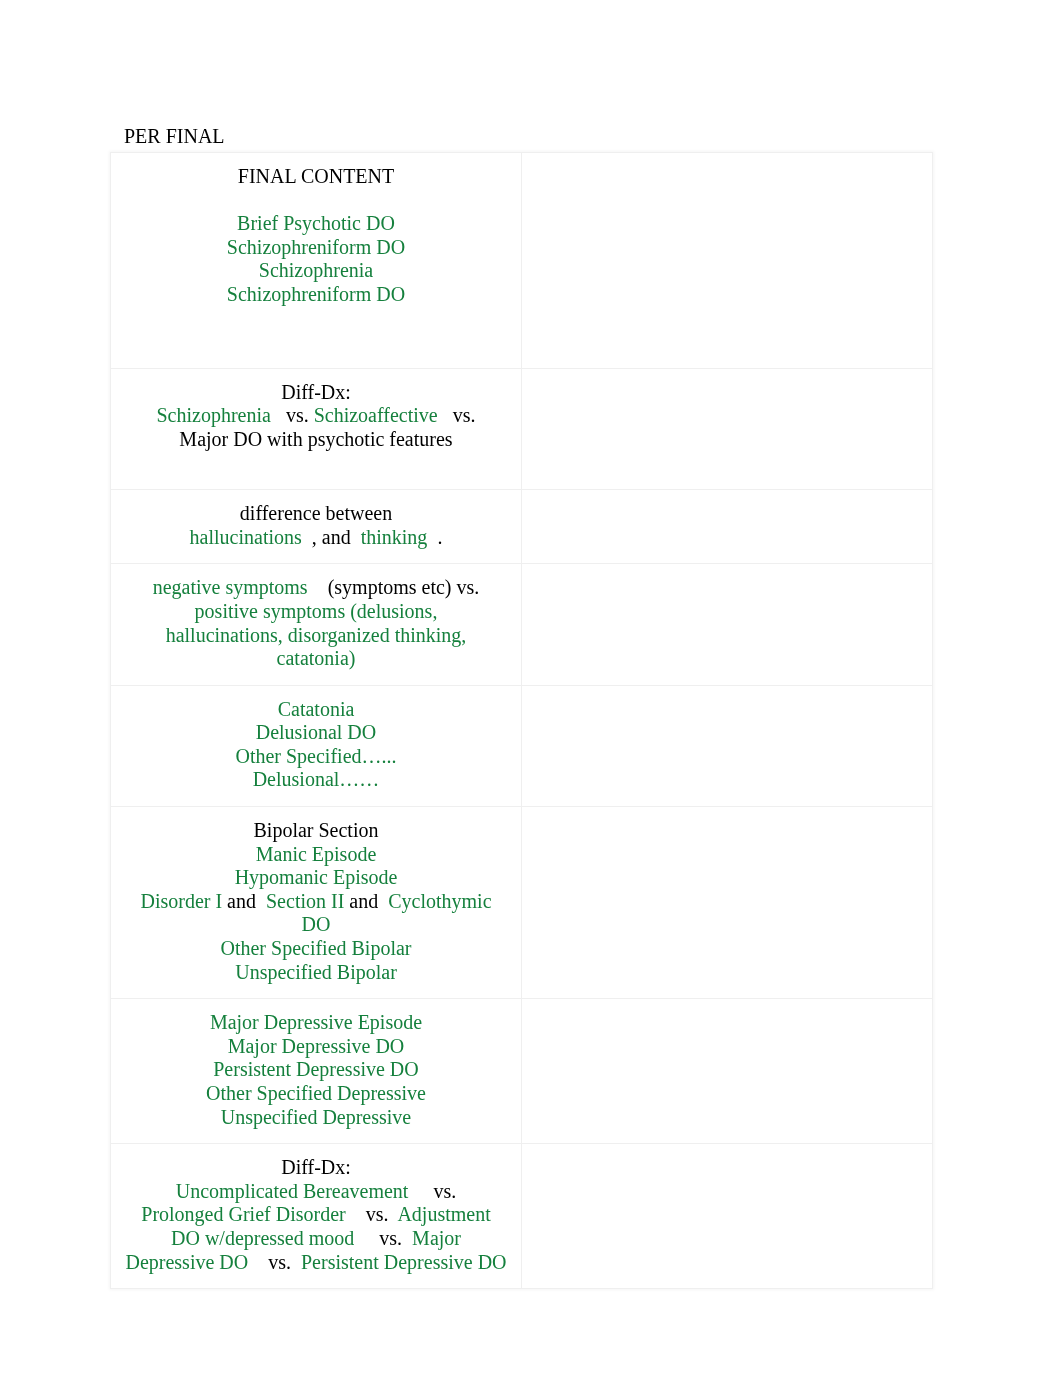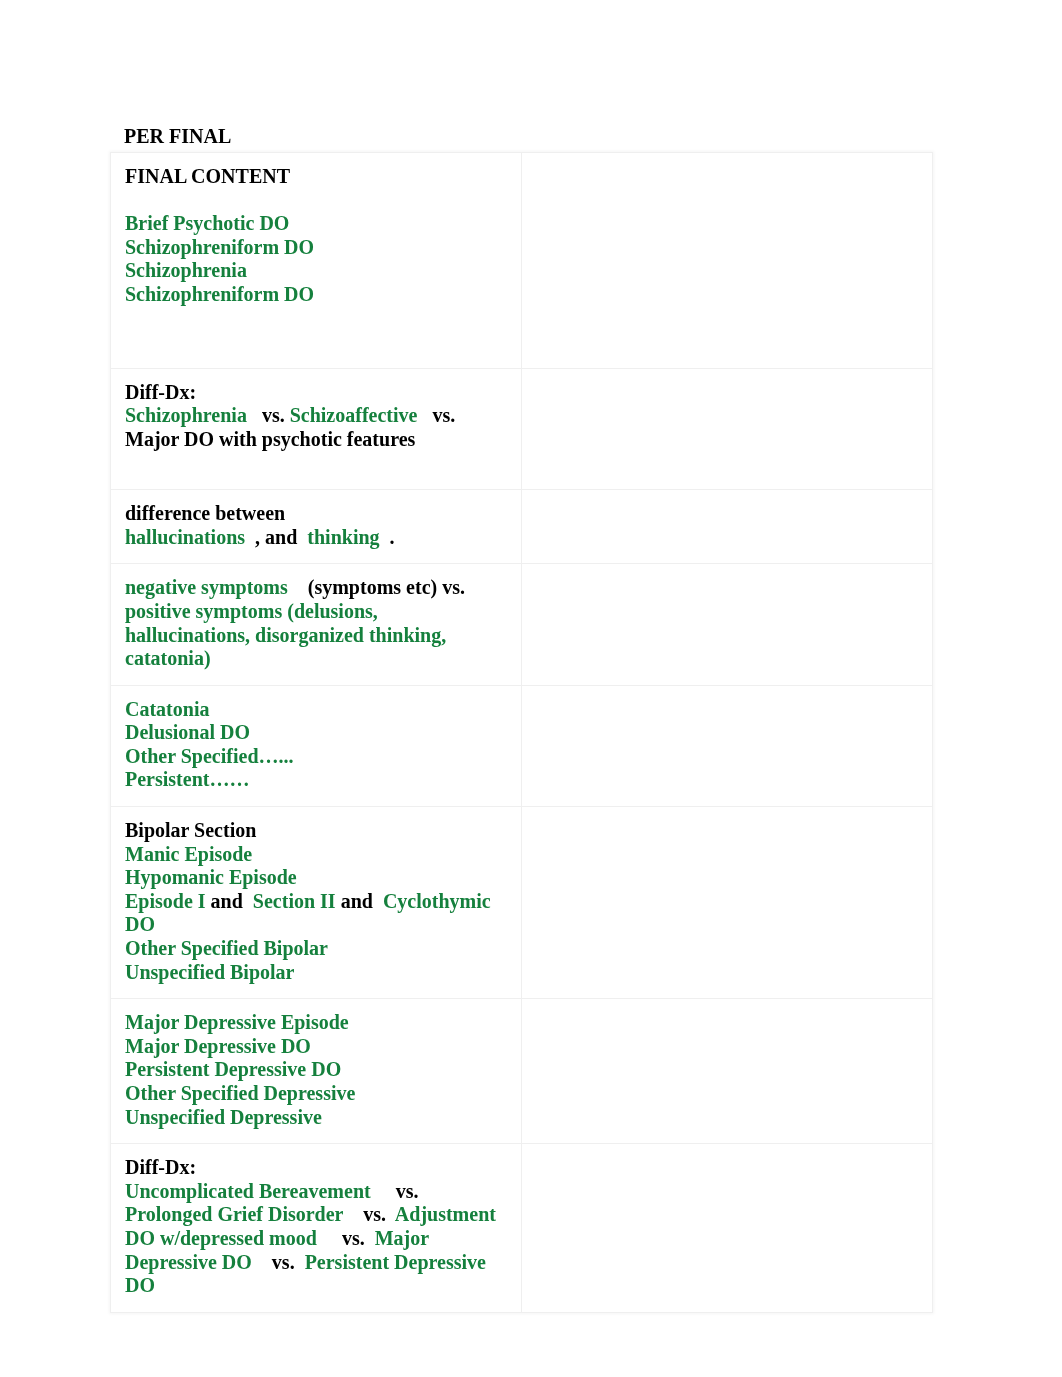--- a/index.html
+++ b/index.html
@@ -17,21 +17,20 @@
     position: relative;
   }
 
   .page {
     position: absolute;
     left: 0;
     top: 0;
     width: 1062px;
     height: 1377px;
     background: #ffffff;
-    font-weight: bold;
   }
 
   .doc-title {
     position: absolute;
     left: 124px;
     top: 124px;
     font-size: 20px;
     line-height: 24px;
     color: #000000;
     white-space: nowrap;
@@ -59,20 +58,21 @@
     width: 410px;
   }
   .notes-table td.col-right {
     width: 410px;
   }
 
   .cell-body {
     padding: 12px 14px 14px 14px;
     font-size: 20px;
     line-height: 23.6px;
+    text-align: center;
   }
 
   .cell-body.empty {
     padding: 0;
     min-height: 10px;
   }
 
   p.line {
     margin: 0;
     padding: 0;
@@ -159,34 +159,34 @@
           <td class="col-right">
             <div class="cell-body empty"></div>
           </td>
         </tr>
         <tr id="row-catatonia-delusional">
           <td class="col-left">
             <div class="cell-body">
               <p class="line"><span class="lnk">Catatonia</span></p>
               <p class="line"><span class="lnk">Delusional DO</span></p>
               <p class="line"><span class="lnk">Other Specified…...</span></p>
-              <p class="line"><span class="lnk">Persistent……</span></p>
+              <p class="line"><span class="lnk">Delusional……</span></p>
             </div>
           </td>
           <td class="col-right">
             <div class="cell-body empty"></div>
           </td>
         </tr>
         <tr id="row-bipolar-section">
           <td class="col-left">
             <div class="cell-body">
               <p class="line"><span class="blk">Bipolar Section</span></p>
               <p class="line"><span class="lnk">Manic Episode</span></p>
               <p class="line"><span class="lnk">Hypomanic Episode</span></p>
-              <p class="line"><span class="lnk">Episode I</span><span class="blk"> and  </span><span class="lnk">Section II</span><span class="blk"> and  </span><span class="lnk">Cyclothymic DO</span></p>
+              <p class="line"><span class="lnk">Disorder I</span><span class="blk"> and  </span><span class="lnk">Section II</span><span class="blk"> and  </span><span class="lnk">Cyclothymic DO</span></p>
               <p class="line"><span class="lnk">Other Specified Bipolar</span></p>
               <p class="line"><span class="lnk">Unspecified Bipolar</span></p>
             </div>
           </td>
           <td class="col-right">
             <div class="cell-body empty"></div>
           </td>
         </tr>
         <tr id="row-depressive-section">
           <td class="col-left">

